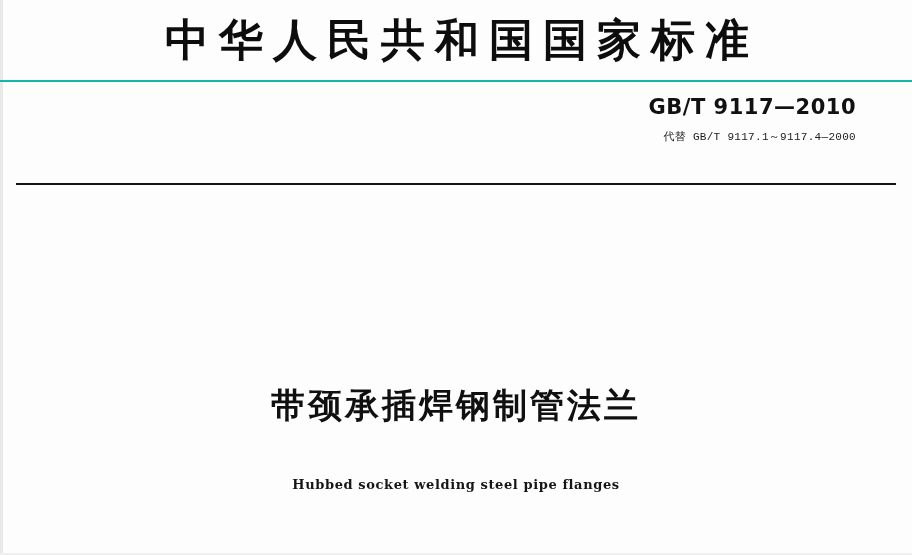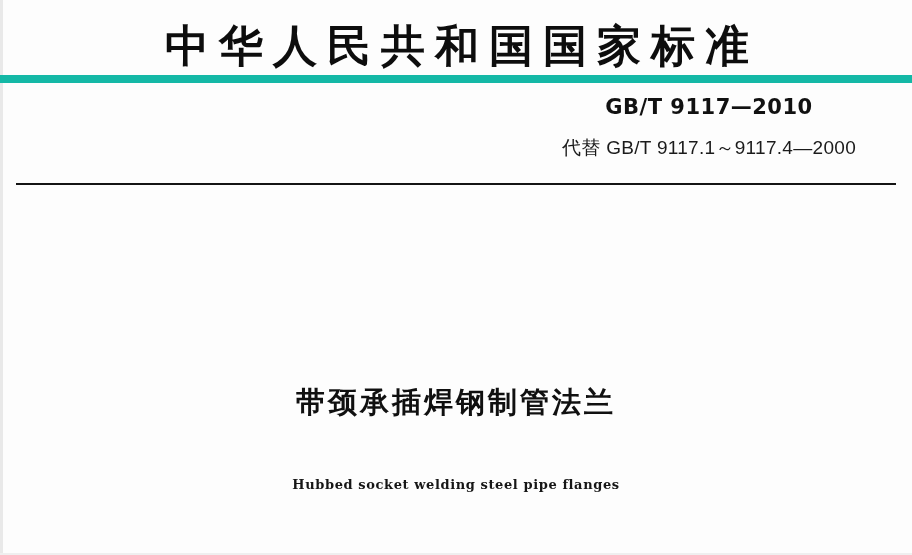--- a/index.html
+++ b/index.html
@@ -20,59 +20,59 @@
     width: 912px;
     height: 555px;
     background: #fdfdfd;
     box-sizing: border-box;
   }
 
   
   .banner {
     position: absolute;
     left: 0;
-    top: 16px;
+    top: 0;
     width: 912px;
-    height: 67px;
+    height: 82px;
     display: flex;
     align-items: center;
     justify-content: center;
-    border-bottom: 8px solid #14b8a6;
+    border-bottom: 2px solid #14b8a6;
     box-sizing: border-box;
   }
   .banner-title {
     font-family: "DejaVu Sans", sans-serif;
     font-weight: 700;
     font-size: 44px;
     letter-spacing: 10px;
     line-height: 1;
     white-space: nowrap;
     color: #0d0d0d;
     padding-left: 12px;
   }
 
   
   .std-block {
     position: absolute;
     right: 56px;
     top: 95px;
-    text-align: center;
+    text-align: right;
   }
   .std-number {
     font-family: "DejaVu Sans", sans-serif;
     font-weight: 700;
     font-size: 21px;
     letter-spacing: 0.5px;
     color: #111111;
     line-height: 1.2;
   }
   .std-replaces {
-    margin-top: 17px;
-    font-family: Liberation Sans, sans-serif;
-    font-size: 19px;
+    margin-top: 11px;
+    font-family: Liberation Mono, monospace;
+    font-size: 11px;
     letter-spacing: 0.3px;
     color: #1b1b1b;
     line-height: 1.2;
     white-space: nowrap;
   }
 
   
   .rule {
     position: absolute;
     left: 16px;
@@ -84,21 +84,21 @@
 
   
   .doc-title {
     position: absolute;
     left: 0;
     top: 385px;
     width: 912px;
     text-align: center;
     font-family: "DejaVu Sans", sans-serif;
     font-weight: 700;
-    font-size: 29px;
+    font-size: 34px;
     letter-spacing: 3px;
     color: #101010;
     line-height: 1.2;
   }
 
   
   .doc-subtitle {
     position: absolute;
     left: 0;
     top: 477px;

